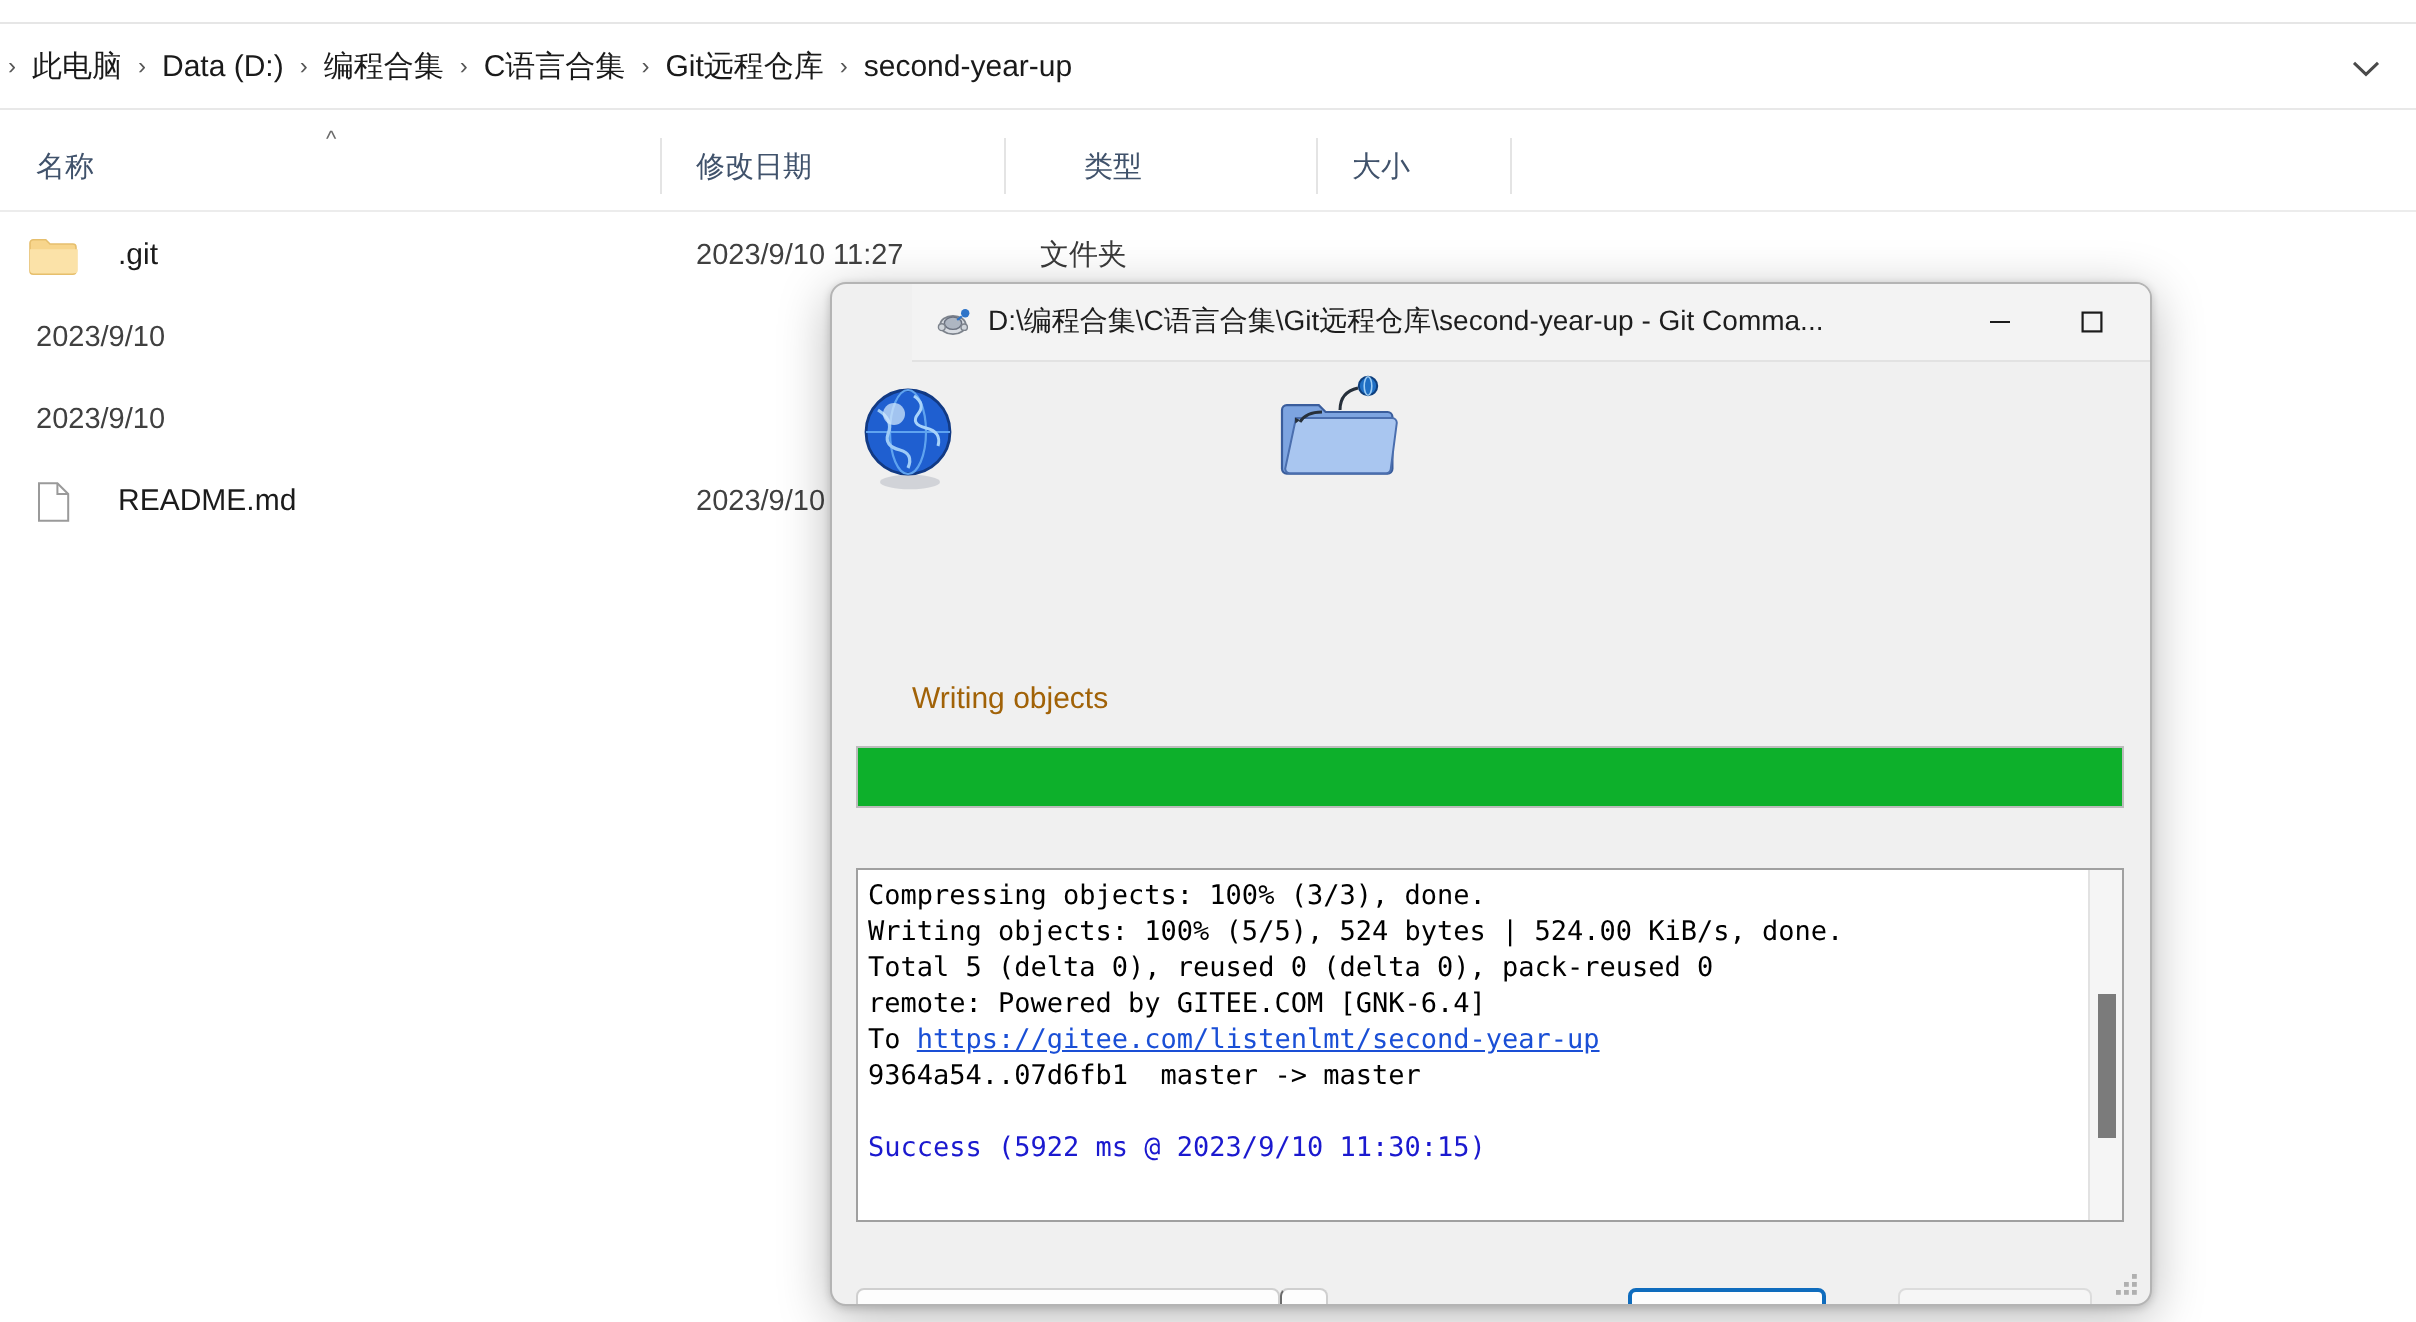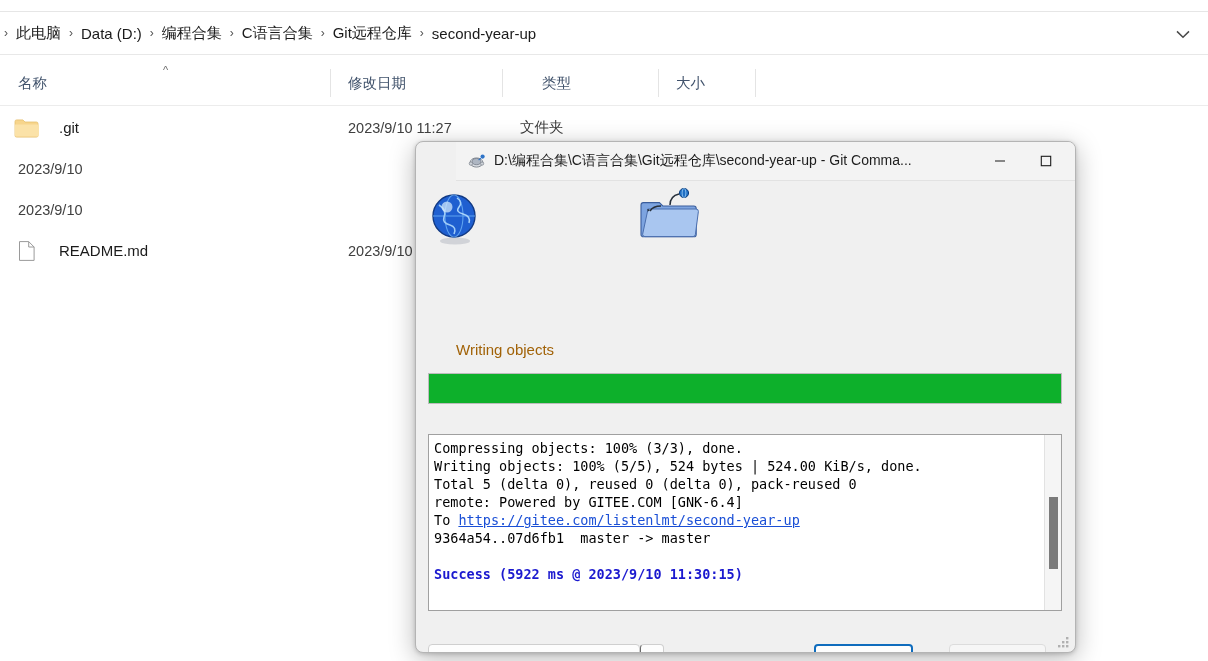--- a/index.html
+++ b/index.html
@@ -147,21 +147,21 @@
     background: #ffffff;
     border: 1px solid #a0a0a0;
     overflow: hidden;
     font-family: "DejaVu Sans Mono", "Liberation Mono", monospace;
     font-size: 13.5px;
     line-height: 18px;
     color: #000;
   }
   .console-text { padding: 4px 6px 0 5px; white-space: pre; }
   .console-link { color: #1a4fd6; text-decoration: underline; }
-  .console-success { color: #1b19cf; font-weight: bold; }
+  .console-success { color: #1b19cf; font-weight: normal; }
   .console-sb {
     position: absolute; right: 0; top: 0;
     width: 17px; height: 100%;
     background: #f5f5f5;
     border-left: 1px solid #e2e2e2;
   }
   .console-thumb {
     position: absolute; left: 4px; top: 62px;
     width: 9px; height: 72px;
     background: #7b7b7b;

